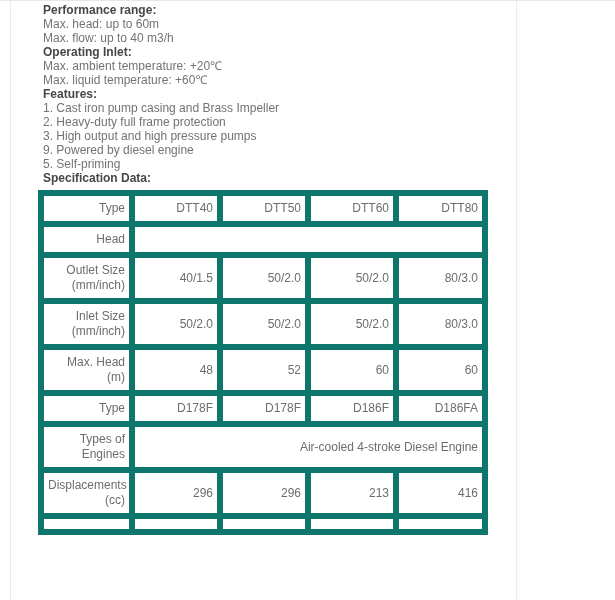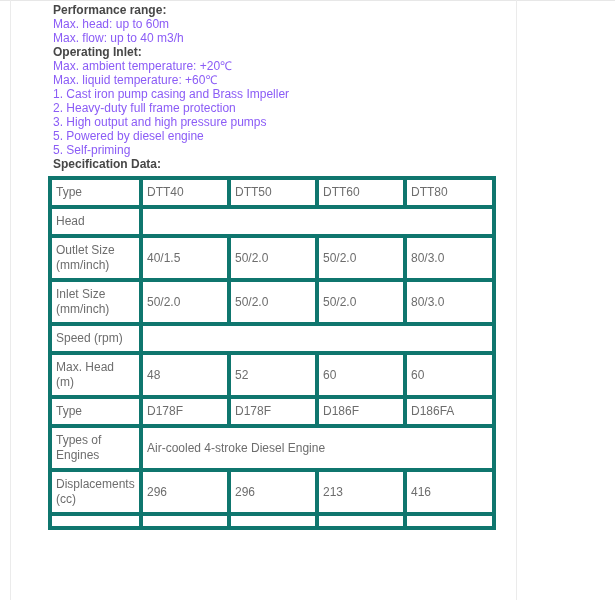--- a/index.html
+++ b/index.html
@@ -17,47 +17,47 @@
   }
   .vline {
     position: absolute; top: 0; width: 1px; height: 600px;
     background: #ebebeb;
   }
   .vline-left  { left: 10px; }
   .vline-right { left: 516px; }
 
   .content {
     position: absolute;
-    left: 21px; top: 1px;
+    left: 11px; top: 1px;
     width: 505px; height: 599px;
     padding: 2px 0 0 27px;
   }
 
   .intro { padding-left: 5px; }
   .intro p {
     font-size: 12px;
     line-height: 14px;
-    color: #8b5cf6;
+    color: #737373;
     white-space: nowrap;
   }
   .intro p.head {
     font-weight: bold;
     color: #474747;
   }
 
   table.spec {
     margin-top: 5px;
     border-collapse: collapse;
     table-layout: fixed;
     width: 444px;
     background: #ffffff;
   }
   table.spec td {
-    border: 4px solid #0f766e;
-    text-align: left;
+    border: 6px solid #0f766e;
+    text-align: right;
     vertical-align: middle;
     font-size: 12px;
     line-height: 15px;
     color: #6d6d6d;
     padding: 5px 4px;
     overflow: hidden;
   }
 </style>
 </head>
 <body>
@@ -68,24 +68,25 @@
 
 <div class="content">
 
   <div class="intro">
     <p class="head">Performance range:</p>
     <p>Max. head: up to 60m</p>
     <p>Max. flow: up to 40 m3/h</p>
     <p class="head">Operating Inlet:</p>
     <p>Max. ambient temperature: +20℃</p>
     <p>Max. liquid temperature: +60℃</p>
+    <p class="head">Features:</p>
     <p>1. Cast iron pump casing and Brass Impeller</p>
     <p>2. Heavy-duty full frame protection</p>
     <p>3. High output and high pressure pumps</p>
-    <p>5. Powered by diesel engine</p>
+    <p>9. Powered by diesel engine</p>
     <p>5. Self-priming</p>
     <p class="head">Specification Data:</p>
   </div>
 
   <table class="spec">
     <colgroup>
       <col style="width:91px">
         <col style="width:88px">
         <col style="width:88px">
         <col style="width:88px">
@@ -111,24 +112,20 @@
         <td>80/3.0</td>
       </tr>
       <tr>
         <td>Inlet Size (mm/inch)</td>
         <td>50/2.0</td>
         <td>50/2.0</td>
         <td>50/2.0</td>
         <td>80/3.0</td>
       </tr>
       <tr>
-        <td>Speed (rpm)</td>
-        <td colspan="4"></td>
-      </tr>
-      <tr>
         <td>Max. Head (m)</td>
         <td>48</td>
         <td>52</td>
         <td>60</td>
         <td>60</td>
       </tr>
       <tr>
         <td>Type</td>
         <td>D178F</td>
         <td>D178F</td>

